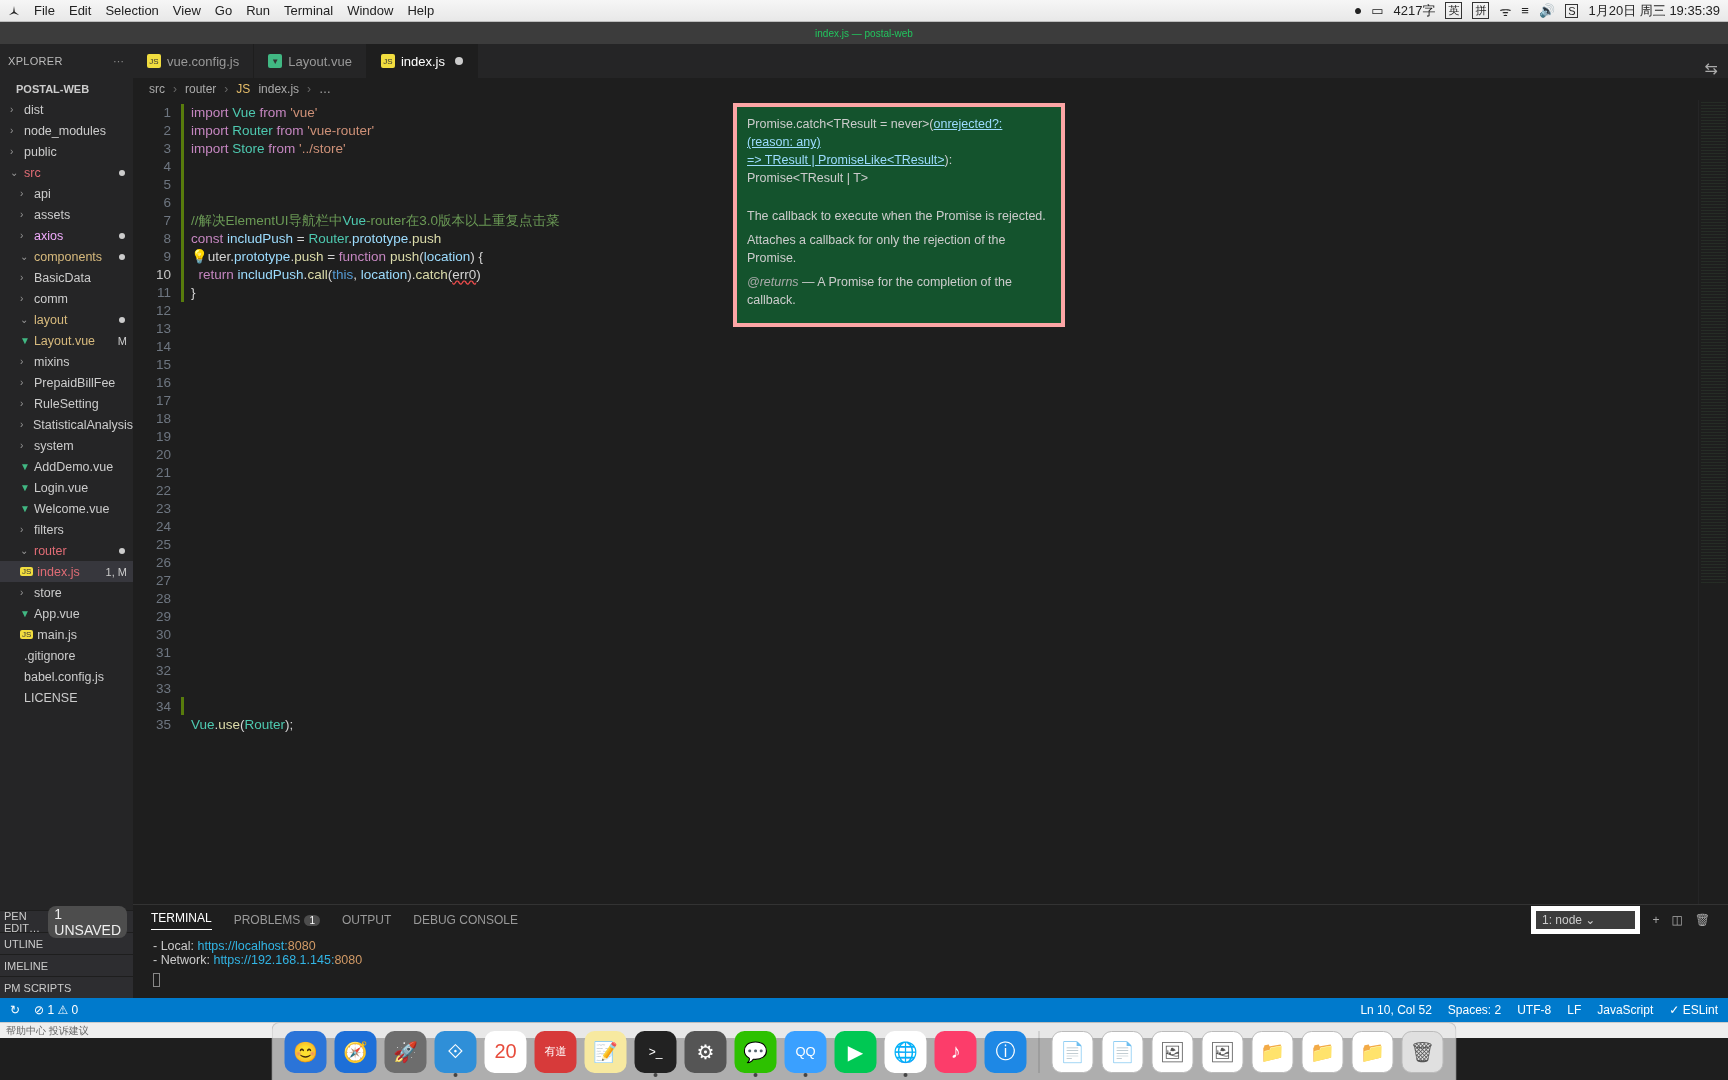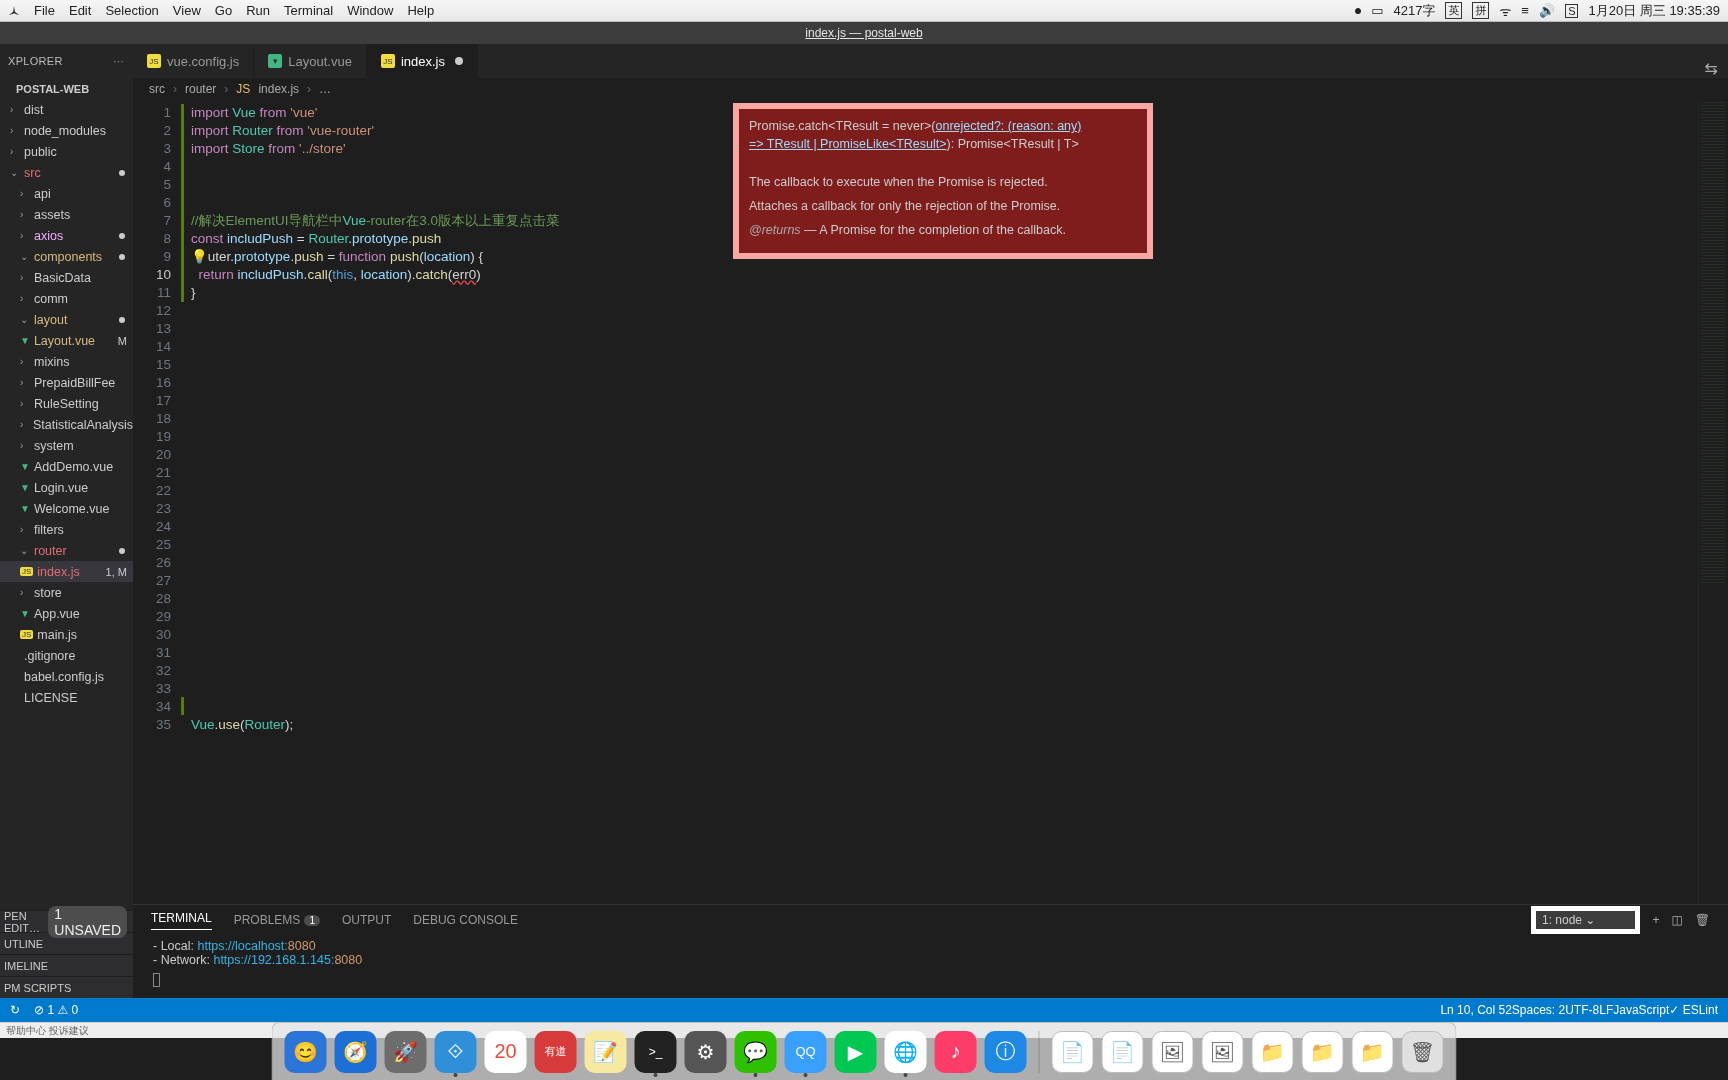--- a/index.html
+++ b/index.html
@@ -6,21 +6,21 @@
 body { width: 1728px; height: 1080px; background: #1e1e1e; overflow: hidden; position: relative; }
 
 
 .menubar { height: 22px; background: linear-gradient(#f6f6f6,#e8e8e8); display: flex; align-items: center; padding: 0 8px; font-size: 13px; color: #222; justify-content: space-between; border-bottom: 1px solid #bdbdbd; }
 .menubar-left, .menubar-right { display: flex; align-items: center; gap: 14px; }
 .menubar-right { gap: 10px; font-size: 13px; }
 .menubar-right span { color: #222; }
 .apple { font-size: 15px; }
 
 
-.titlebar { height: 22px; background: #3c3c3c; color: #e5e5e5; display: flex; align-items: center; justify-content: center; font-size: 12px; text-decoration: underline; }
+.titlebar { height: 22px; background: #3c3c3c; color: #22c55e; display: flex; align-items: center; justify-content: center; font-size: 10px; }
 
 
 .main { display: flex; height: calc(1080px - 22px - 22px - 24px - 58px); }
 .sidebar { width: 133px; background: #252526; color: #ccc; font-size: 12.5px; display: flex; flex-direction: column; overflow: hidden; }
 .sidebar-header { height: 34px; display: flex; align-items: center; justify-content: space-between; padding: 0 8px; color: #bbb; font-size: 11px; letter-spacing: .3px; background: #252526; }
 .sidebar-header .dots { color: #888; letter-spacing: 1px; }
 .tree { flex: 1; overflow: hidden; padding-bottom: 4px; }
 .tree-row { display: flex; align-items: center; height: 21px; padding-left: 2px; gap: 4px; white-space: nowrap; cursor: default; }
 .tree-row.lvl1 { padding-left: 10px; }
 .tree-row.lvl2 { padding-left: 20px; }
@@ -59,21 +59,21 @@
 .k-blue { color: #569cd6; }
 .k-teal { color: #4ec9b0; }
 .k-green { color: #6a9955; }
 .k-orange { color: #ce9178; }
 .k-yellow { color: #dcdcaa; }
 .k-light { color: #9cdcfe; }
 .bulb { color: #ffcc00; }
 .err-underline { text-decoration: underline wavy #f14c4c; }
 
 
-.hover-tip { position: absolute; left: 552px; top: 3px; width: 420px; background: #7f1d1d; border: 6px solid #fca5a5; color: #ccc; font-size: 12.5px; padding: 8px 10px; font-family: Menlo, monospace; z-index: 5; }
+.hover-tip { position: absolute; left: 552px; top: 3px; width: 332px; background: #14532d; border: 4px solid #fca5a5; color: #ccc; font-size: 12.5px; padding: 8px 10px; font-family: Menlo, monospace; z-index: 5; }
 .hover-tip .desc { font-family: -apple-system, Arial; margin-top: 20px; color: #ccc; }
 .hover-tip .desc p { margin: 6px 0; }
 .hover-tip .sig .hl { color: #9cdcfe; text-decoration: underline; }
 .hover-tip em { color: #aaa; font-style: italic; }
 
 
 .minimap { width: 30px; background: #1e1e1e; border-left: 1px solid #252526; position: relative; }
 .minimap::before { content:""; position:absolute; top:2px; left:2px; right:2px; height:60%; background: repeating-linear-gradient(#2d3b2d,#2d3b2d 1px,transparent 1px,transparent 3px); opacity:.5;}
 
 
@@ -84,21 +84,21 @@
 .panel-tabs .badge { background: #4d4d4d; color:#fff; border-radius: 8px; font-size:10px; padding:0 5px; margin-left:4px; }
 .panel-tabs .right { margin-left: auto; display: flex; align-items: center; gap: 12px; color: #aaa; }
 .term-select { background: #3c3c3c; border: 5px solid #ffffff; color:#ccc; padding: 2px 40px 2px 6px; font-size: 12px; }
 .panel-body { flex:1; font-family: Menlo, monospace; font-size: 12.5px; padding: 4px 20px; color:#ccc; }
 .panel-body .url-host { color: #32b5e5; }
 .panel-body .url-port { color: #d19a66; }
 .panel-body .cursor { display:inline-block; width:7px; height:14px; border:1px solid #888; margin-top:6px; }
 
 
 .statusbar { height: 24px; background: #007acc; color: #fff; display: flex; align-items: center; font-size: 12px; padding: 0 10px; gap: 14px; }
-.statusbar .right { margin-left: auto; display: flex; }
+.statusbar .right { margin-left: auto; display: flex; gap: 16px; }
 .substatus { height: 16px; background: #eeeeee; color:#666; font-size:10px; display:flex; align-items:center; padding-left:6px; border-top:1px solid #ccc;}
 
 
 .dock { position: absolute; bottom: 0; left: 50%; transform: translateX(-50%); height: 58px; background: rgba(230,230,230,.72); border: 1px solid rgba(0,0,0,.15); border-bottom: none; border-radius: 8px 8px 0 0; display: flex; align-items: center; gap: 8px; padding: 4px 12px; }
 .dock .app { width: 42px; height: 42px; border-radius: 10px; display:flex; align-items:center; justify-content:center; font-size:20px; color:#fff; position:relative; }
 .dock .app .ind { position:absolute; bottom:-4px; left:50%; transform:translateX(-50%); width:4px; height:4px; border-radius:50%; background:#444; }
 .dock .sep { width:1px; height:42px; background: rgba(0,0,0,.2); margin:0 4px; }
 </style>
 </head>
 <body>

